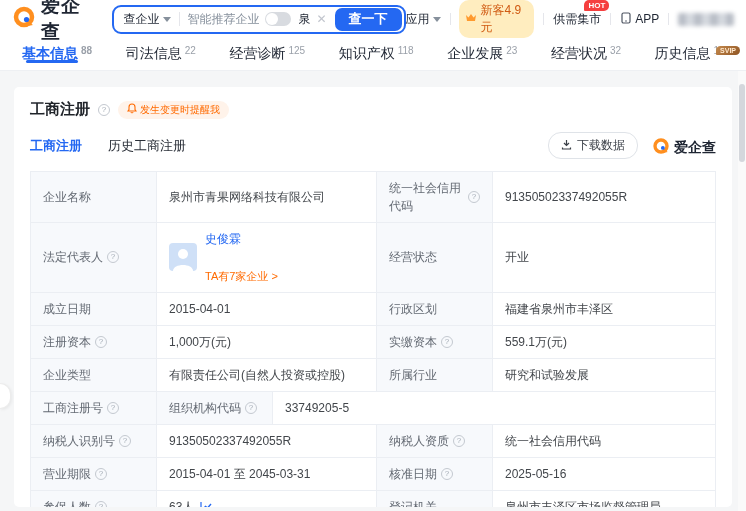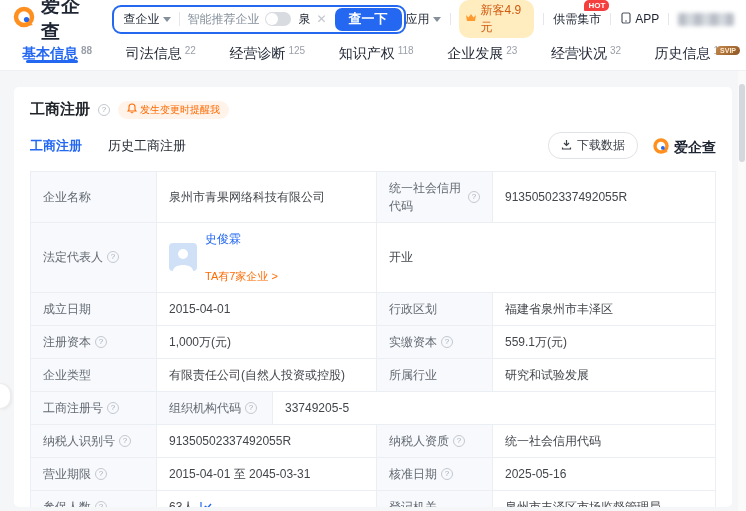--- a/index.html
+++ b/index.html
@@ -230,20 +230,23 @@
                   <circle cx="14" cy="11" r="5" fill="#fff"></circle>
                   <path d="M4 28 C4 20 24 20 24 28 Z" fill="#fff"></path>
                 </svg>
               </span>
             <span class="p-lines">
               <span class="p-name">史俊霖</span>
               <span class="p-rel">TA有7家企业 &gt;</span>
             </span>
           </div>
         </div>
+        <div class="td lab2">
+            <span>经营状态</span>
+          </div>
         <div class="td val2">
             <span>开业</span>
           </div>
       </div>
 
       <div class="trow">
         <div class="td lab">
             <span>成立日期</span>
           </div>
         <div class="td val1">

